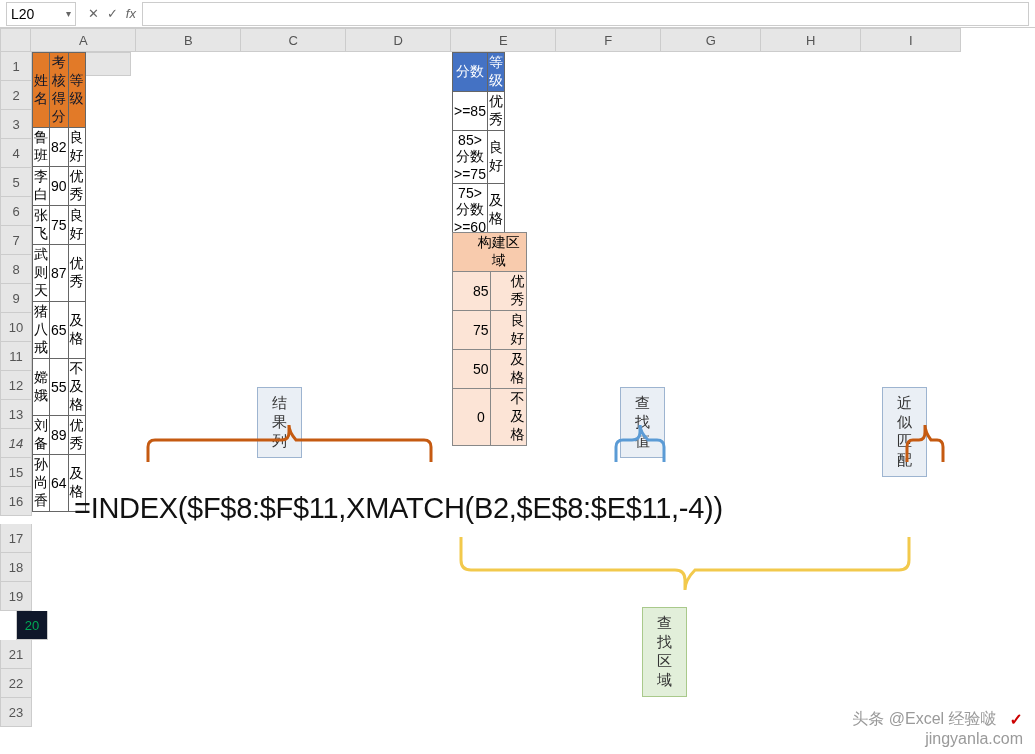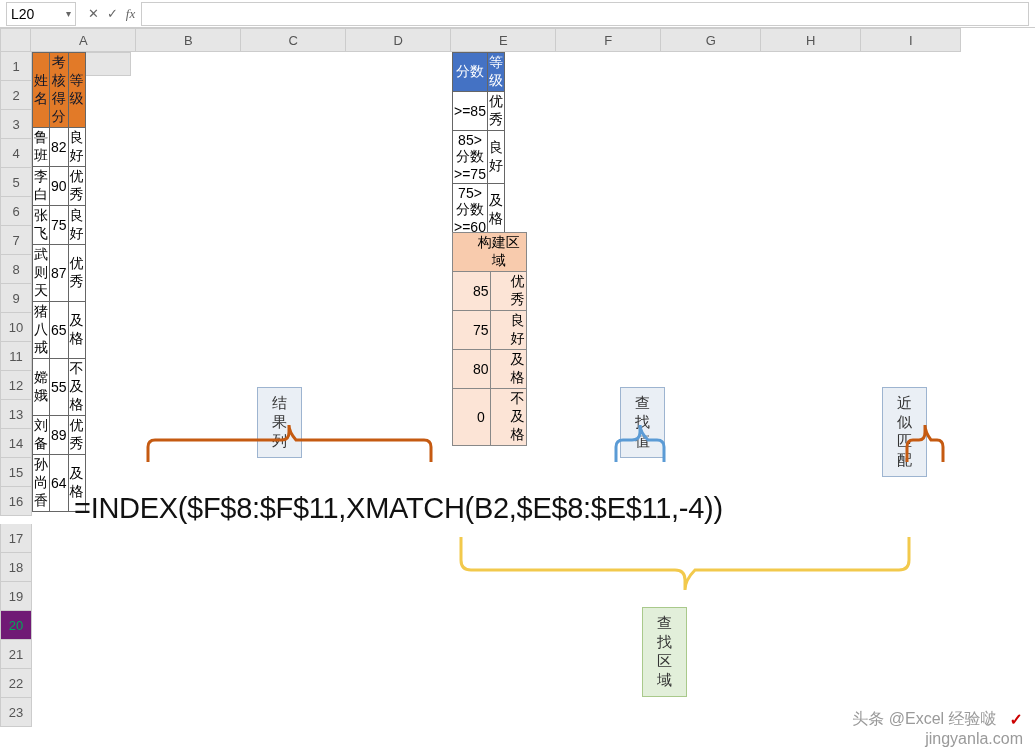--- a/index.html
+++ b/index.html
@@ -3,28 +3,28 @@
 <meta charset="utf-8">
 <style>
 * { box-sizing: border-box; }
 body { margin: 0; padding: 0; font-family: "Microsoft YaHei", Arial, sans-serif; font-size: 14px; background: #fff; color: #000; }
 .app { width: 1035px; height: 754px; position: relative; overflow: hidden; }
 .formula-bar { display: flex; align-items: center; height: 28px; border-bottom: 1px solid #ccc; background: #fff; }
 .name-box { width: 70px; height: 24px; border: 1px solid #ccc; margin: 0 6px; display: flex; align-items: center; justify-content: space-between; padding: 0 4px; }
 .name-box .chev { font-size: 10px; color: #666; }
 .fb-btns { display: flex; gap: 8px; padding: 0 6px; color: #666; }
 .fb-btn { font-size: 13px; }
-.fx { font-style: italic; font-family: Liberation Serif, serif; }
+.fx { font-style: italic; font-family: Liberation Sans, sans-serif; }
 .fb-input { flex: 1; height: 24px; border: 1px solid #ccc; margin-right: 6px; padding: 0 4px; }
 .grid { position: relative; }
 .col-headers { display: flex; height: 24px; }
 .corner { width: 32px; height: 24px; background: #e6e6e6; border: 1px solid #ccc; }
 .colh { height: 24px; background: #e6e6e6; border: 1px solid #ccc; border-left: none; display: flex; align-items: center; justify-content: center; color: #555; font-size: 13px; }
 .rowh { width: 32px; background: #e6e6e6; border: 1px solid #ccc; border-top: none; display: flex; align-items: center; justify-content: center; color: #555; font-size: 13px; }
-.rowh.sel { background: #701a75; color: #0a5; font-weight: 500; }
+.rowh.sel { background: #0f172a; color: #0a5; font-weight: 500; margin-left: 16px; }
 .cells-layer { position: absolute; left: 32px; top: 24px; }
 .tbl { border-collapse: collapse; position: absolute; }
 .tbl td, .tbl th { border: 1px solid #666; text-align: center; height: 29px; }
 .tbl1 { left: 0; top: 0; }
 .tbl1 th { background: #e27a28; color: #0f172a; font-weight: 500; }
 .tbl1 td, .tbl1 th { width: 105px; }
 .tbl2 { left: 420px; top: 0; }
 .tbl2 th { background: #4472c4; color: #fff; font-weight: 500; }
 .tbl2 td, .tbl2 th { width: 105px; }
 .tbl3 { left: 420px; top: 180px; }
@@ -69,21 +69,21 @@
         <div class="rowh" style="height: 29px;">4</div>
         <div class="rowh" style="height: 29px;">5</div>
         <div class="rowh" style="height: 29px;">6</div>
         <div class="rowh" style="height: 29px;">7</div>
         <div class="rowh" style="height: 29px;">8</div>
         <div class="rowh" style="height: 29px;">9</div>
         <div class="rowh" style="height: 29px;">10</div>
         <div class="rowh" style="height: 29px; text-align: right;">11</div>
         <div class="rowh" style="height: 29px;">12</div>
         <div class="rowh" style="height: 29px;">13</div>
-        <div class="rowh" style="height: 29px;">14</div>
+        <div class="rowh" style="height: 29px; font-style: italic;">14</div>
         <div class="rowh" style="height: 29px;">15</div>
         <div class="rowh" style="height: 29px;">16</div>
         <div class="rowh" style="height: 29px; margin-top: 8px;">17</div>
         <div class="rowh" style="height: 29px;">18</div>
         <div class="rowh" style="height: 29px;">19</div>
         <div class="rowh sel" style="height: 29px;">20</div>
         <div class="rowh" style="height: 29px;">21</div>
         <div class="rowh" style="height: 29px;">22</div>
         <div class="rowh" style="height: 29px;">23</div>
       </div>
@@ -177,21 +177,21 @@
           <tbody id="t3body">
             <tr>
               <td>85</td>
               <td>优秀</td>
             </tr>
             <tr>
               <td>75</td>
               <td>良好</td>
             </tr>
             <tr>
-              <td>80</td>
+              <td>50</td>
               <td>及格</td>
             </tr>
             <tr>
               <td>0</td>
               <td>不及格</td>
             </tr>
           </tbody>
       </table>
 
       <div class="callout" style="left:225px; top:335px;">结果列</div>

